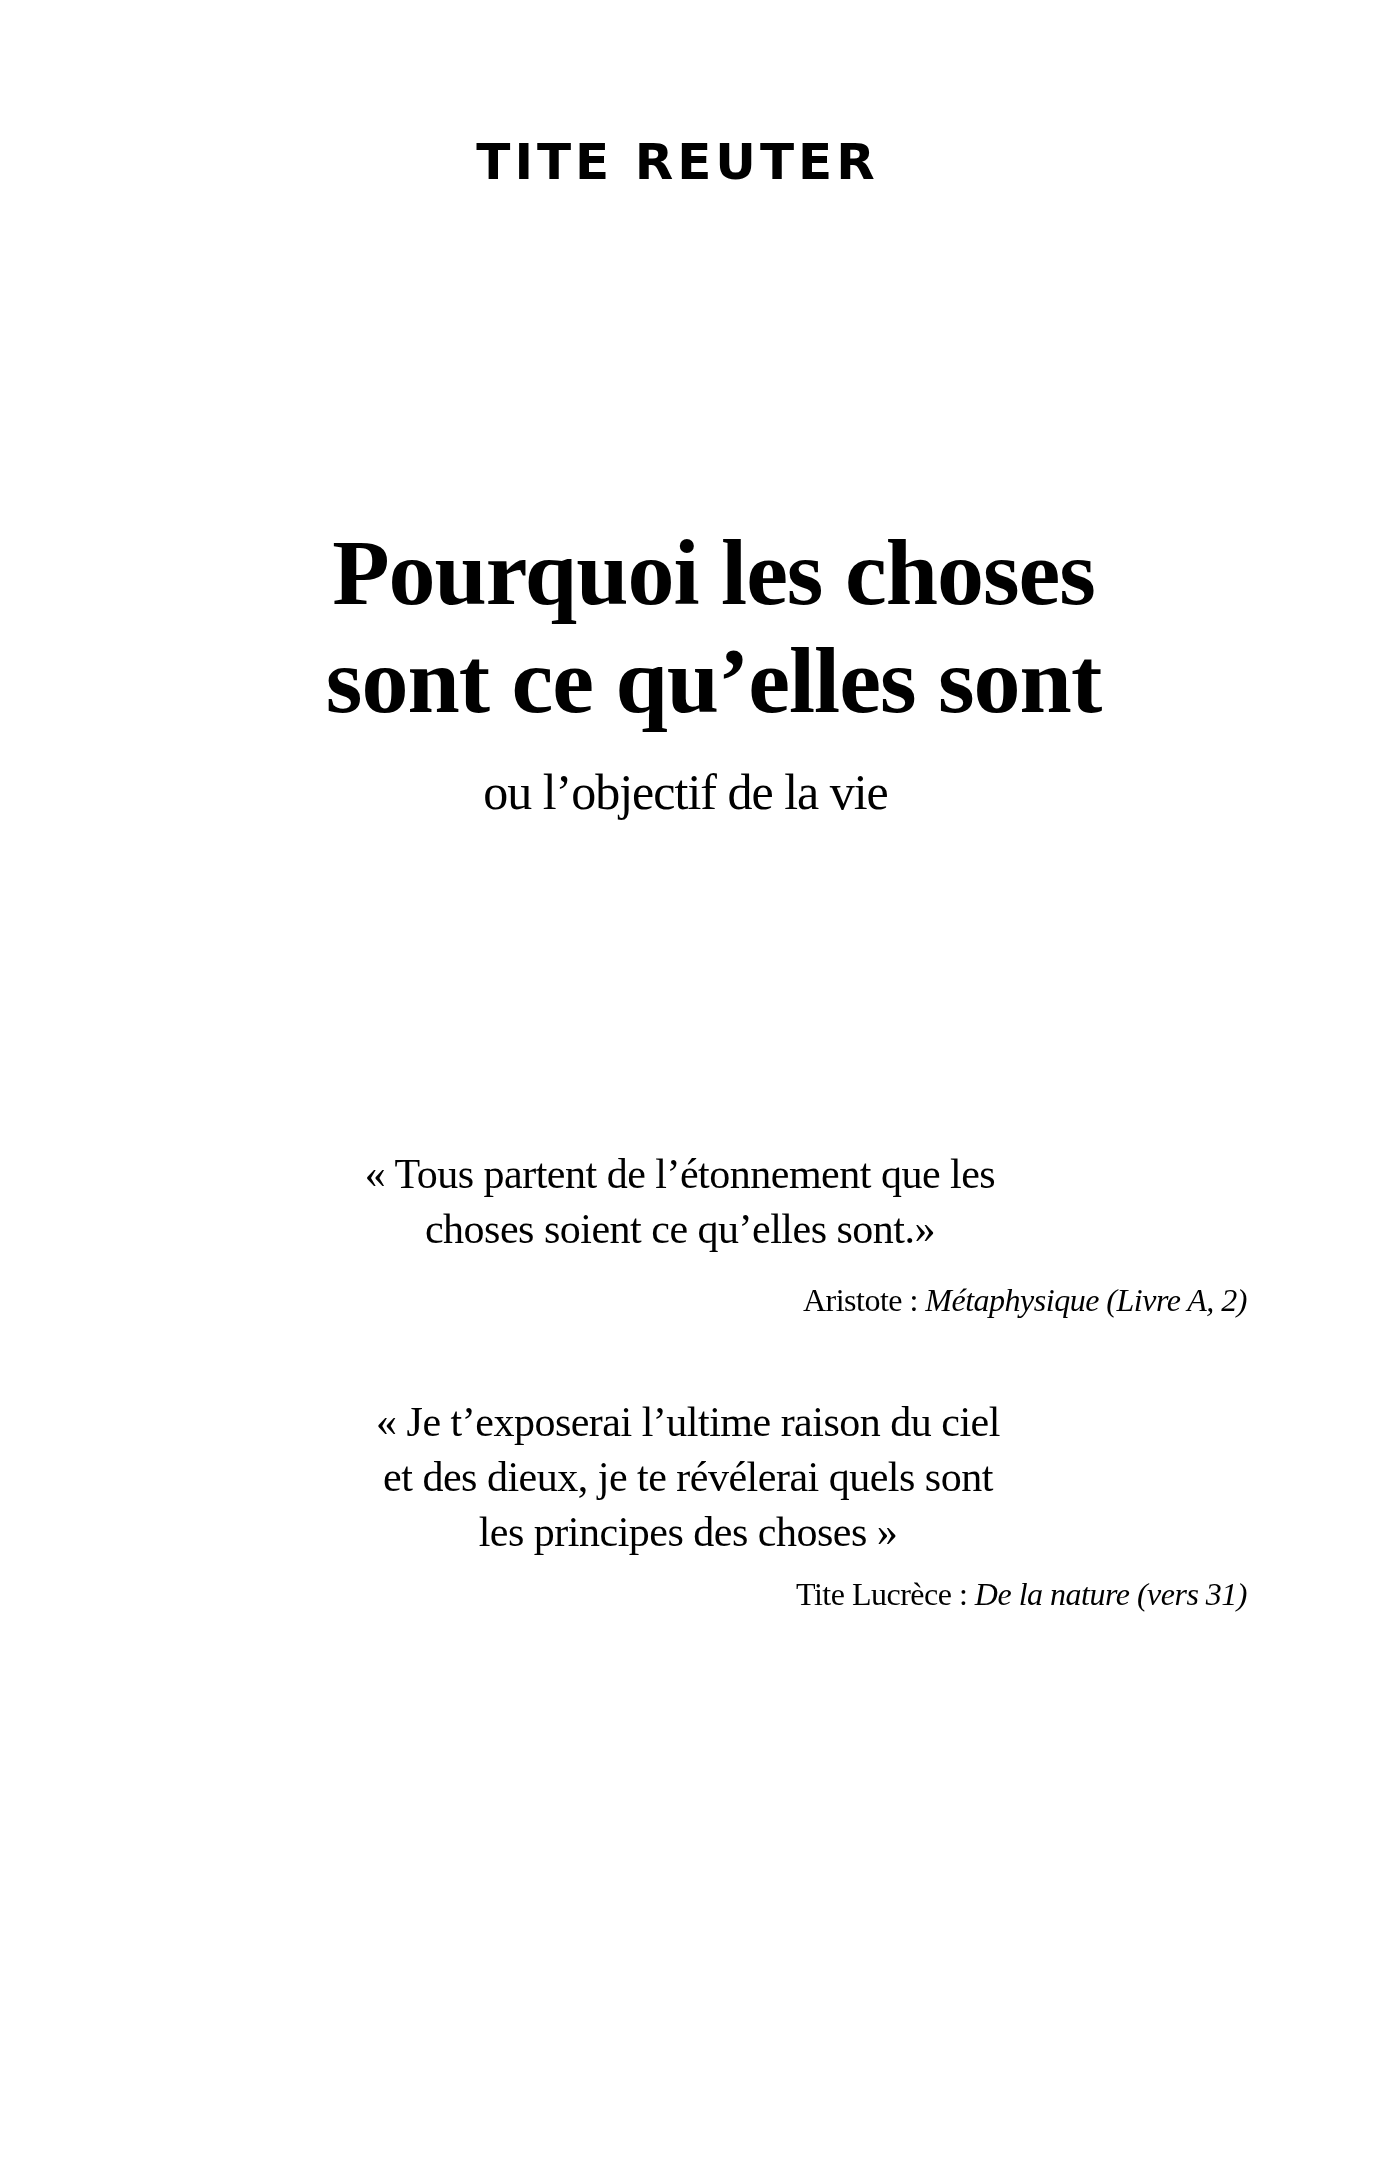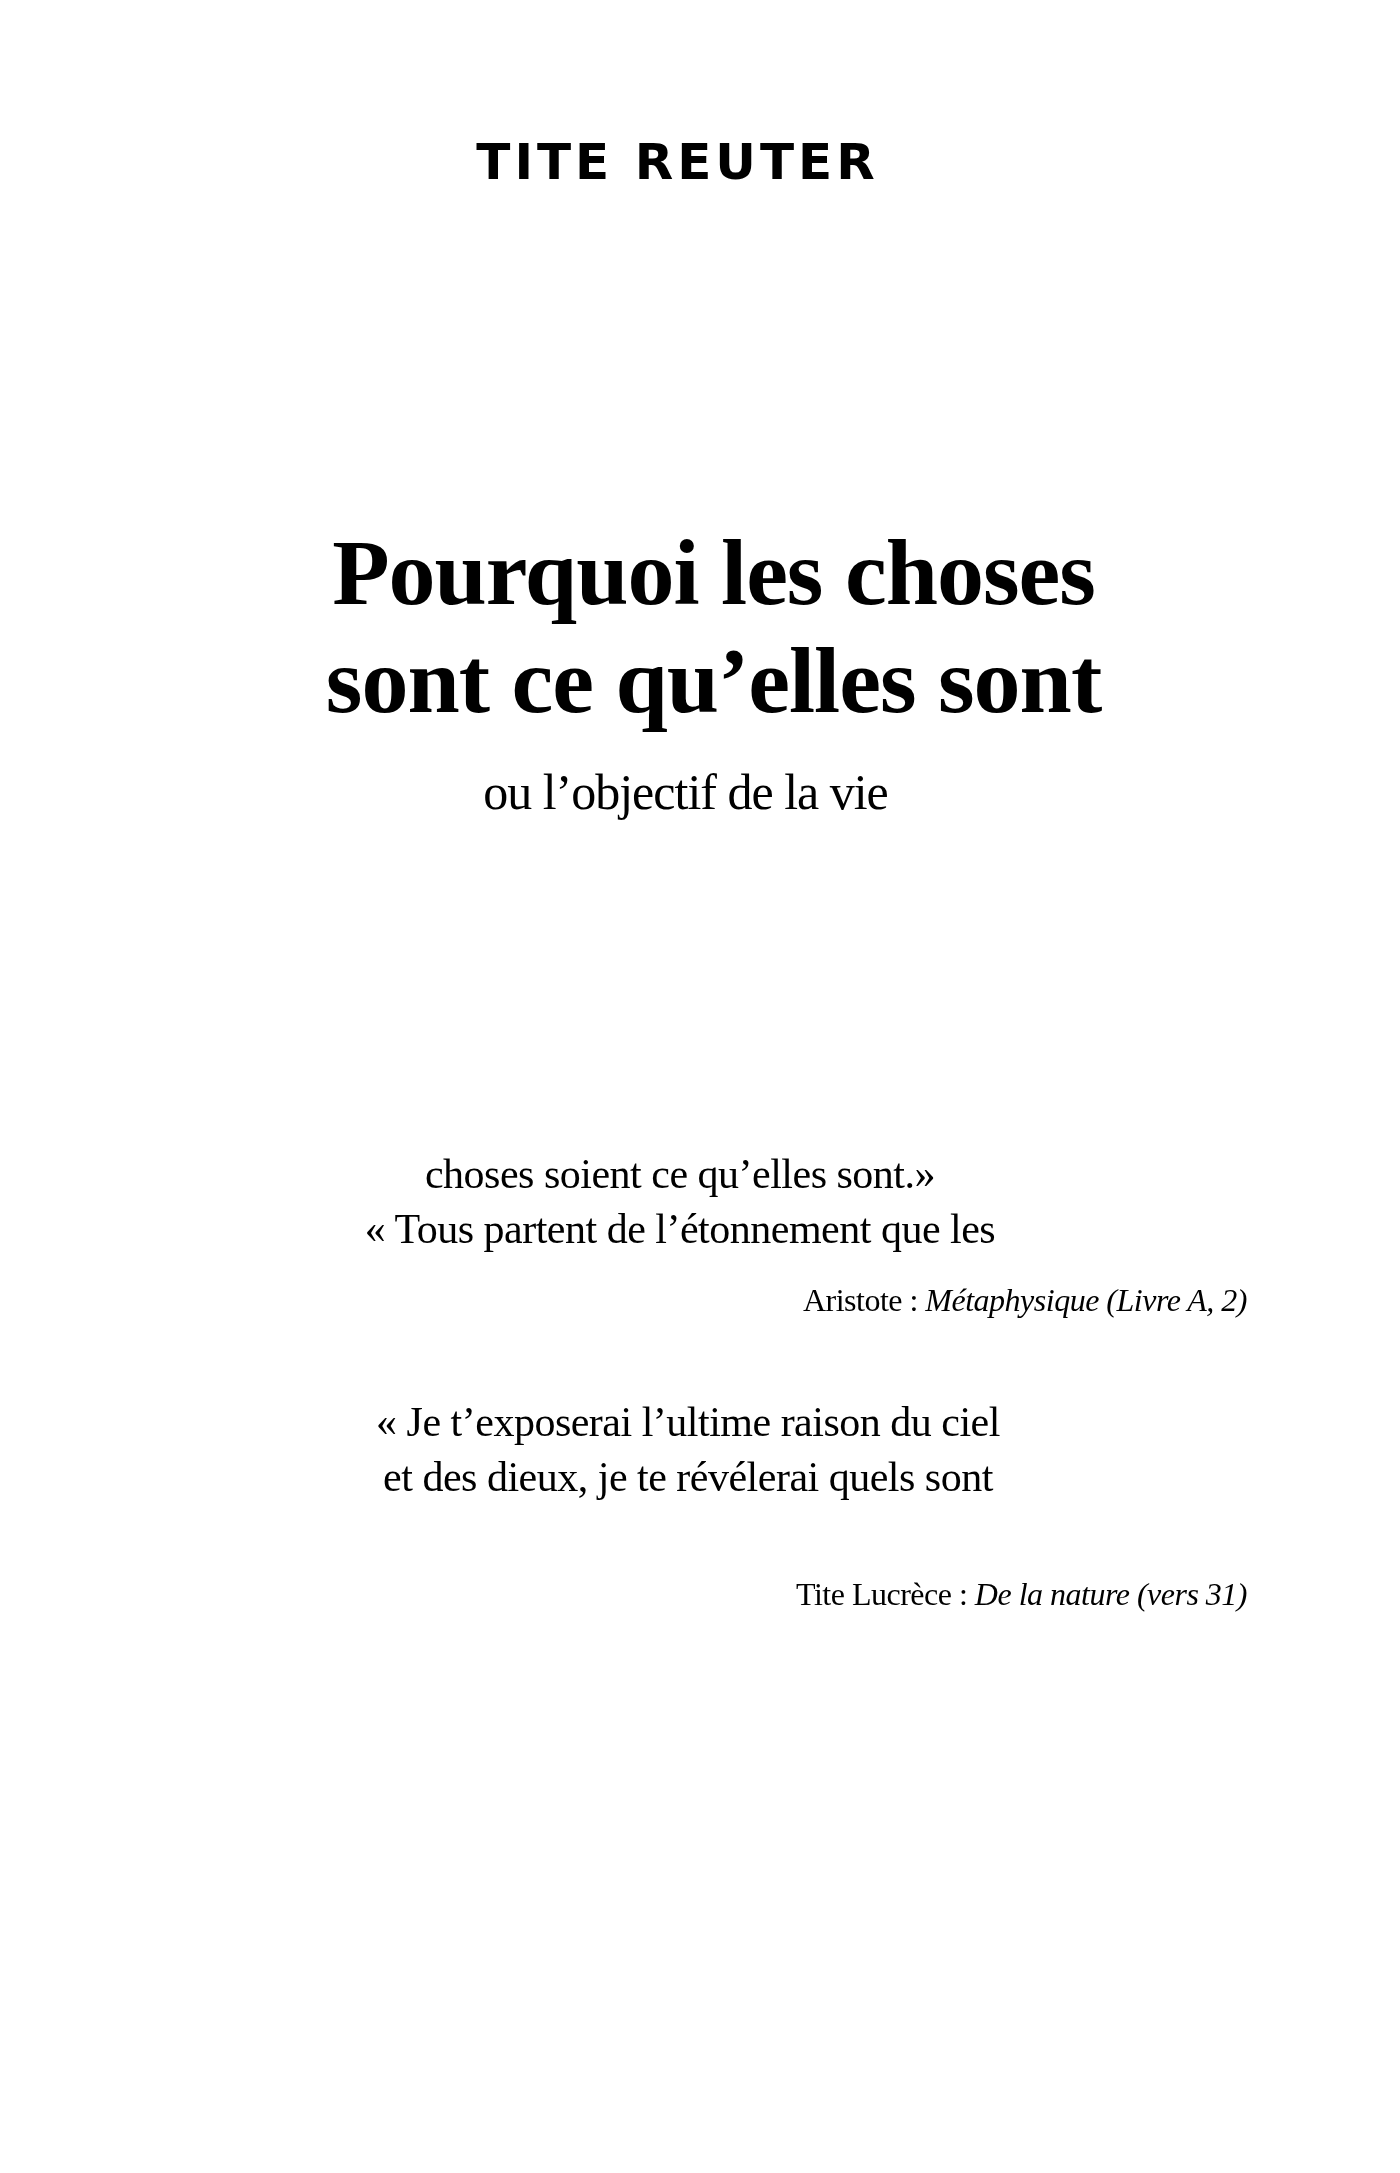--- a/index.html
+++ b/index.html
@@ -81,28 +81,29 @@
 <div class="author">TITE REUTER</div>
 
 <h1 class="title" style="margin:0;">
   <span class="line">Pourquoi les choses</span>
   <span class="line">sont ce qu’elles sont</span>
 </h1>
 
 <div class="subtitle">ou l’objectif de la vie</div>
 
 <blockquote class="quote quote-1" style="margin:0;">
+  <span class="line">« Tous partent de l’étonnement que les</span>
   <span class="line">choses soient ce qu’elles sont.»</span>
-  <span class="line">« Tous partent de l’étonnement que les</span>
 </blockquote>
 
 <div class="attribution attr-1">
   <span>Aristote : </span><span class="work">Métaphysique (Livre A, 2)</span>
 </div>
 
 <blockquote class="quote quote-2" style="margin:8px;">
   <span class="line">« Je t’exposerai l’ultime raison du ciel</span>
   <span class="line">et des dieux, je te révélerai quels sont</span>
+  <span class="line">les principes des choses »</span>
 </blockquote>
 
 <div class="attribution attr-2">
   <span>Tite Lucrèce : </span><span class="work">De la nature (vers 31)</span>
 </div>
 
 </body></html>

